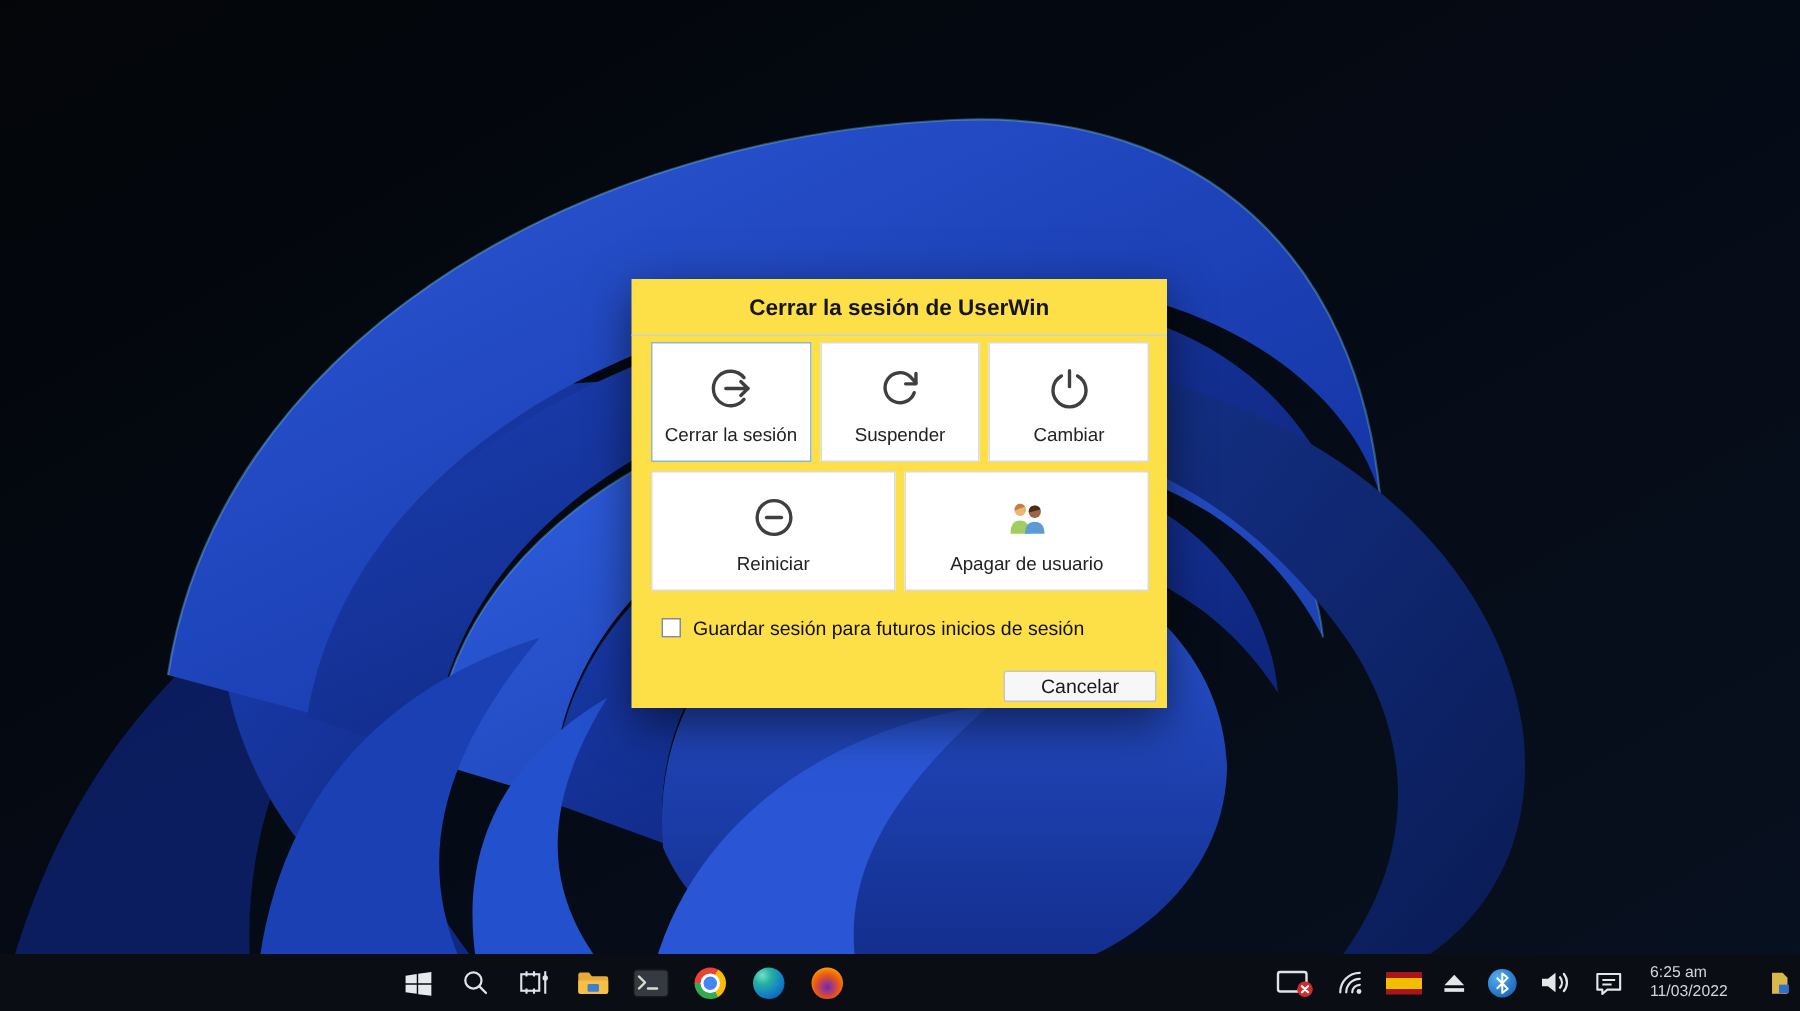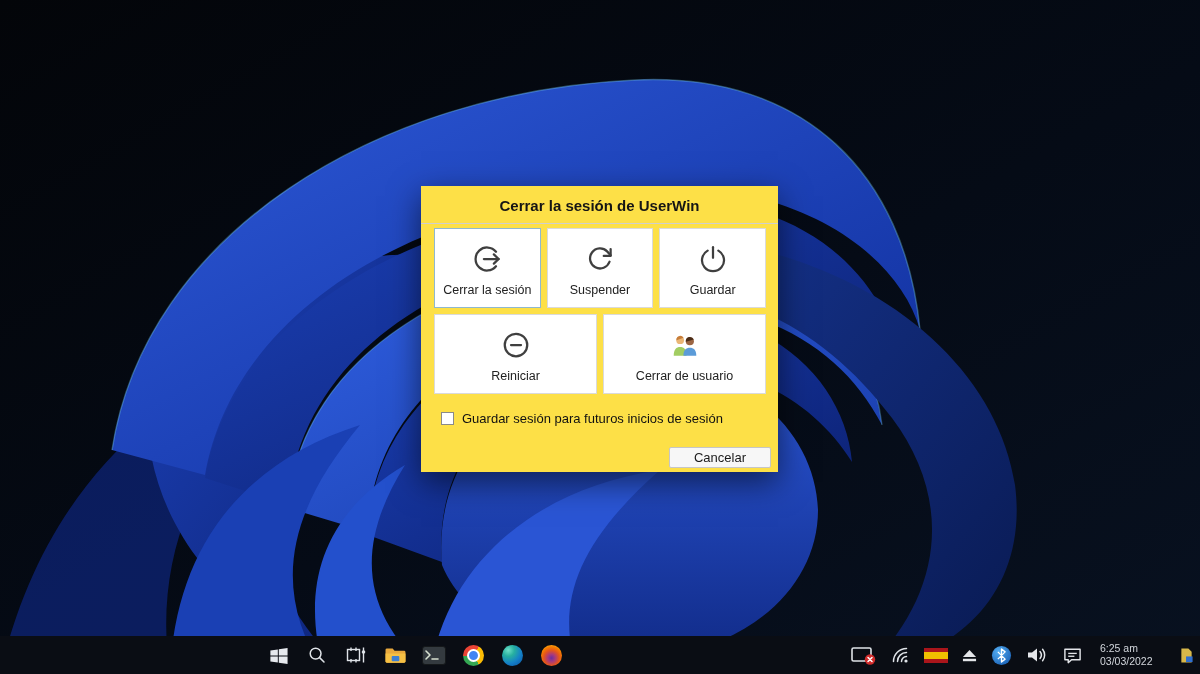--- a/index.html
+++ b/index.html
@@ -139,21 +139,21 @@
       </span>
       <span class="lbl">Suspender</span>
     </div>
     <div class="dlg-btn">
       <span class="ic">
         <svg width="30" height="30" viewBox="0 0 24 24" class="dlg-icon">
           <line x1="12" y1="2.5" x2="12" y2="11"></line>
           <path d="M7.7 5.3 A8.8 8.8 0 1 0 16.3 5.3"></path>
         </svg>
       </span>
-      <span class="lbl">Guardar</span>
+      <span class="lbl">Cambiar</span>
     </div>
   </div>
 
   <div class="btn-grid2">
     <div class="dlg-btn">
       <span class="ic">
         <svg width="30" height="30" viewBox="0 0 24 24" class="dlg-icon">
           <circle cx="12" cy="12" r="9"></circle>
           <line x1="8" y1="12" x2="16" y2="12"></line>
         </svg>
@@ -164,21 +164,21 @@
       <span class="ic">
         <svg width="28" height="26" viewBox="0 0 26 22">
           <path d="M2.5 21 C2.5 15 5 12.8 8.5 12.8 C12 12.8 14.5 15 14.5 21 Z" fill="#a2cd62"></path>
           <circle cx="8.5" cy="6.5" r="3.6" fill="#eab676"></circle>
           <path d="M5 5.4 a3.6 3.6 0 0 1 6.6 -1.2 l-6.4 2.4 Z" fill="#c77d3a"></path>
           <path d="M11.5 21 C11.5 15.6 14 13.6 17.5 13.6 C21 13.6 23.5 15.6 23.5 21 Z" fill="#5b9bd8"></path>
           <circle cx="17.5" cy="7.5" r="3.8" fill="#9c6644"></circle>
           <path d="M13.8 6.7 a3.8 3.8 0 0 1 7.3 -0.7 l-7.2 1.9 Z" fill="#4a2c17"></path>
         </svg>
       </span>
-      <span class="lbl">Cerrar de usuario</span>
+      <span class="lbl">Apagar de usuario</span>
     </div>
   </div>
 
   <div class="checkbox-row">
     <span class="cb"></span>
     <span class="cb-label">Guardar sesión para futuros inicios de sesión</span>
   </div>
 
   <button class="cancel-btn">Cancelar</button>
 </div>
@@ -283,21 +283,21 @@
     </span>
     <span class="tray-icon">
       <svg width="21" height="19" viewBox="0 0 22 20">
         <path d="M3 3.5 L19 3.5 L19 14.5 L10 14.5 L6.5 17.5 L6.5 14.5 L3 14.5 Z" fill="none" stroke="#e4e6ea" stroke-width="1.5" stroke-linejoin="round"></path>
         <line x1="6.5" y1="7.8" x2="15.5" y2="7.8" stroke="#e4e6ea" stroke-width="1.4"></line>
         <line x1="6.5" y1="10.8" x2="13" y2="10.8" stroke="#e4e6ea" stroke-width="1.4"></line>
       </svg>
     </span>
     <span class="clock">
       <div>6:25 am</div>
-      <div>03/03/2022</div>
+      <div>11/03/2022</div>
     </span>
     <span class="tray-icon">
       <svg width="15" height="17" viewBox="0 0 16 18">
         <path d="M2.5 1.5 L10 1.5 L13.5 5 L13.5 16.5 L2.5 16.5 Z" fill="#d8b84a"></path>
         <rect x="7.5" y="10" width="7" height="6" fill="#2f6fd0"></rect>
       </svg>
     </span>
   </div>
 </div>
 

